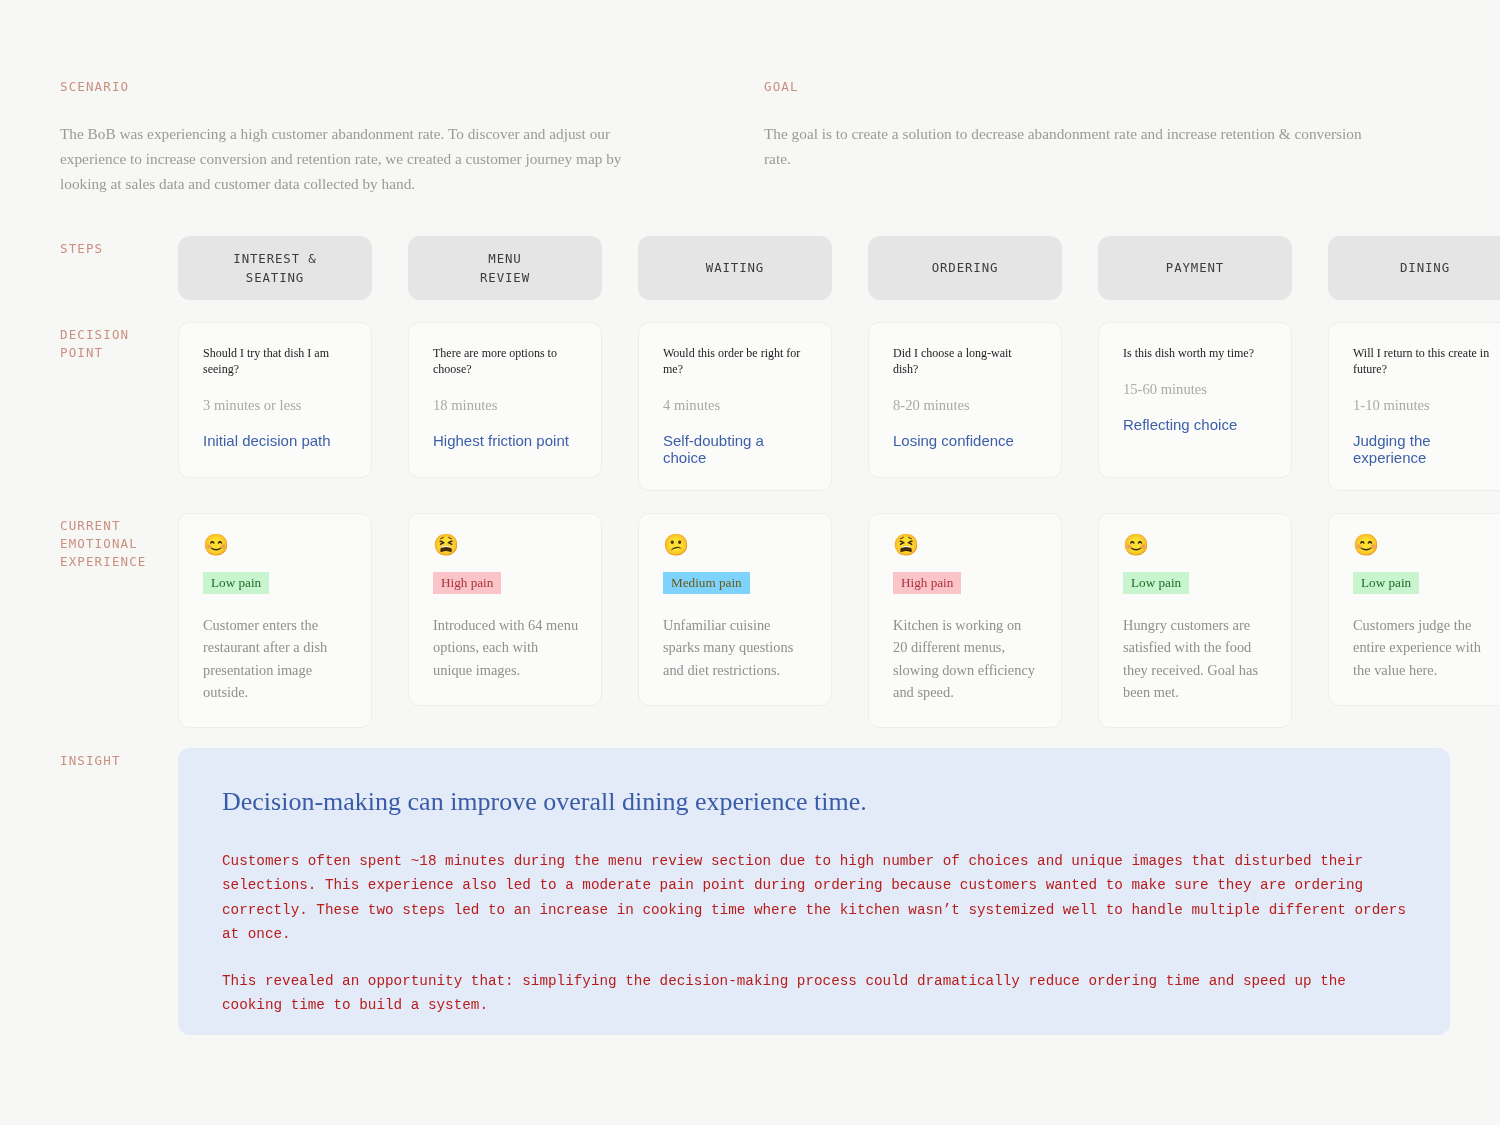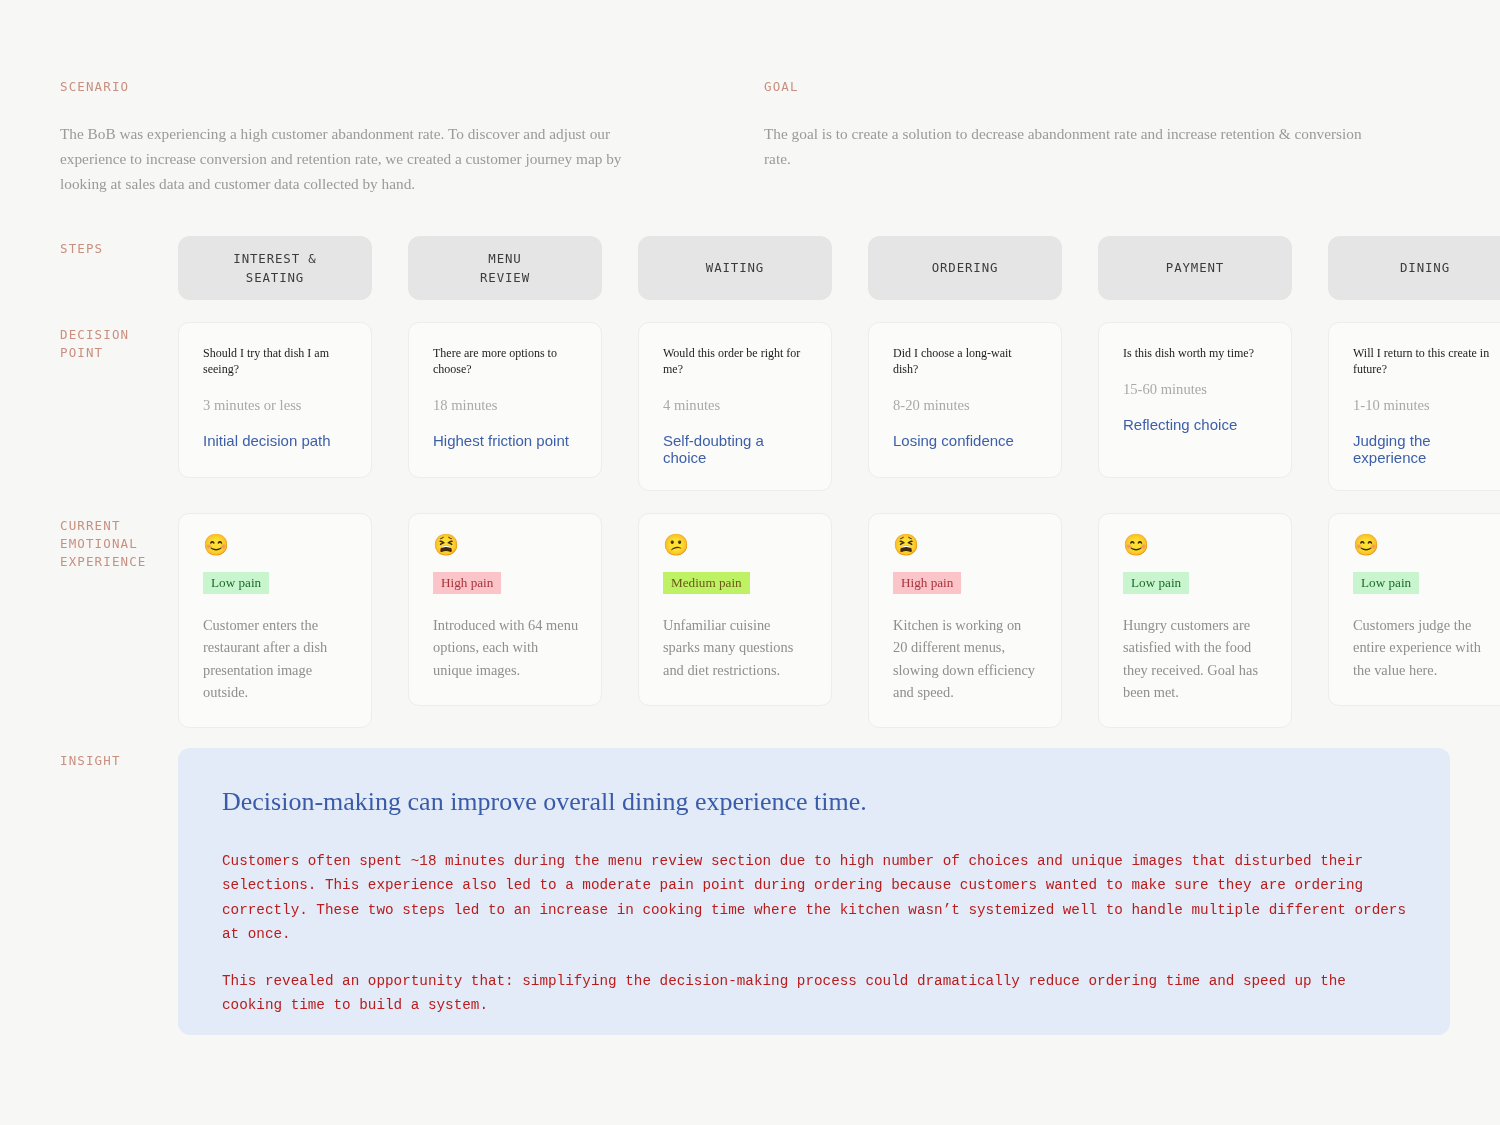--- a/index.html
+++ b/index.html
@@ -141,21 +141,21 @@
   }
   .pain-badge {
     display: inline-block;
     font-family: "Liberation Serif", serif;
     font-size: 13.2px;
     border-radius: 0;
     padding: 3px 8px;
     margin-bottom: 20px;
   }
   .pain-low    { background: #c8f5cd; color: #1d6b2c; }
-  .pain-medium { background: #bef264; color: #6b5a17; }
+  .pain-medium { background: #7dd3fc; color: #6b5a17; }
   .pain-high   { background: #fbc4c8; color: #a8333c; }
 
   .emo-desc {
     font-family: "Liberation Serif", serif;
     font-size: 14.4px;
     line-height: 1.55;
     color: #8f8f8e;
     margin: 0;
   }
 

